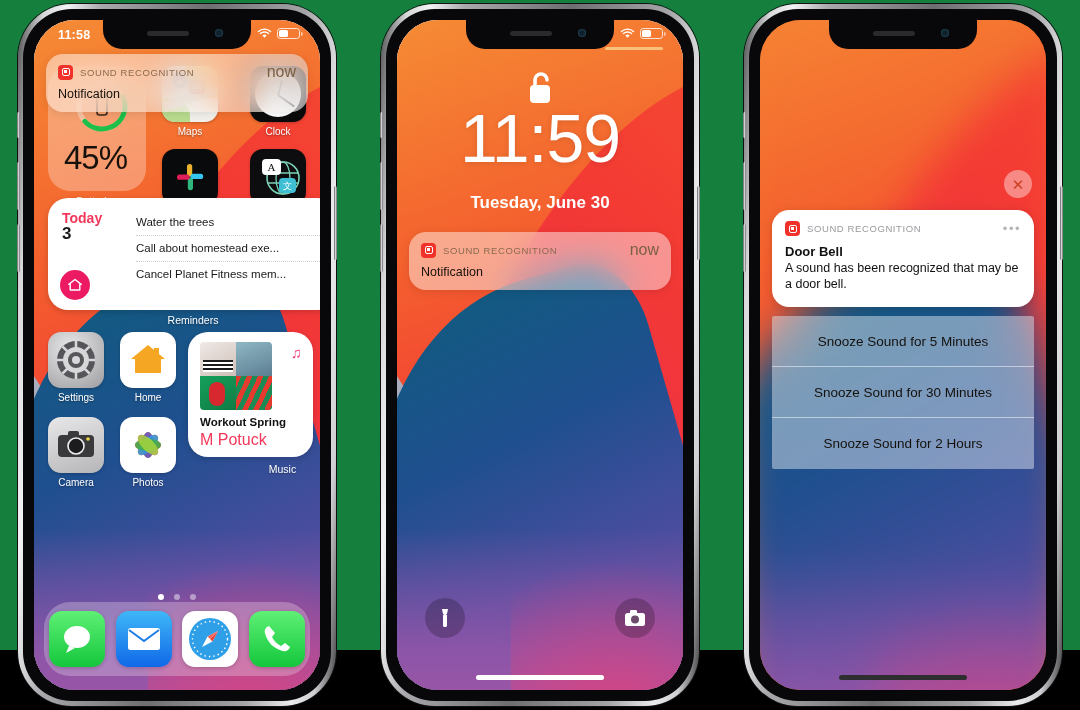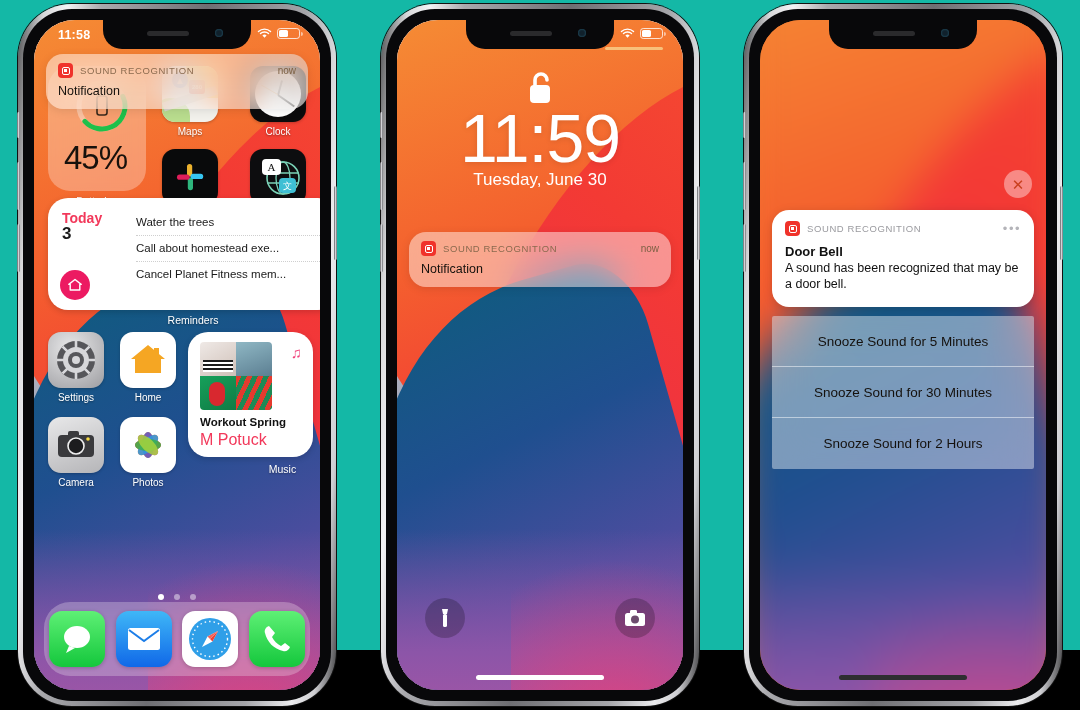--- a/index.html
+++ b/index.html
@@ -2,21 +2,21 @@
 <html><head>
 <meta charset="utf-8">
 <style>
   * { box-sizing: border-box; margin: 0; padding: 0; }
   html, body {
     width: 1080px; height: 710px;
     background: #000;
     font-family: "Liberation Sans", sans-serif;
     overflow: hidden;
   }
-  .stage { position: relative; width: 1080px; height: 650px; background: #14b8a6; }
+  .stage { position: relative; width: 1080px; height: 650px; background: #15803d; }
 
   
   .phone {
     position: absolute;
     top: 4px;
     width: 318px; height: 702px;
   }
   .phone-1 { left: 18px; }
   .phone-2 { left: 381px; border-radius: 10px; }
   .phone-3 { left: 744px; }
@@ -248,34 +248,34 @@
     padding: 9px 12px 11px;
   }
   .nb-head { display: flex; align-items: center; gap: 7px; }
   .nb-app-icon {
     width: 15px; height: 15px; border-radius: 4px; background: #f0322a;
     display: flex; align-items: center; justify-content: center; flex: 0 0 auto;
   }
   .nb-app-icon .gl { width: 8px; height: 8px; border: 1.4px solid #fff; border-radius: 2px; position: relative; }
   .nb-app-icon .gl::after { content:""; position:absolute; left:1.2px; top:1.2px; width:3.2px; height:3.2px; background:#fff; }
   .nb-app-name { font-size: 9.5px; letter-spacing: .6px; color: #8a6a4e; flex: 1; }
-  .nb-time { font-size: 10px; color: #7c6044; padding-left: 27px; }
+  .nb-time { font-size: 16px; color: #7c6044; padding-left: 27px; }
   .nb-body { margin-top: 6px; font-size: 12.5px; color: #15110d; }
 
   
   .lock { position: absolute; inset: 0; z-index: 12; color: #fff; }
   .lock-glyph { position: absolute; left: 0; right: 0; top: 48px; text-align: center; }
   .lock-time {
     position: absolute; left: 0; right: 0; top: 84px; text-align: center;
     font-size: 68px; font-weight: 300; letter-spacing: -1px; line-height: 1;
     text-shadow: 0 1px 6px rgba(0,0,0,.12);
   }
   .lock-date {
-    position: absolute; left: 0; right: 0; top: 150px; text-align: center;
-    font-size: 17px; font-weight: 400;
+    position: absolute; left: 0; right: 0; top: 173px; text-align: center;
+    font-size: 17px; font-weight: 700;
   }
   .lock-actions { position: absolute; left: 0; right: 0; bottom: 52px; display:flex;
     justify-content: space-between; padding: 0 28px; }
   .lock-act {
     width: 40px; height: 40px; border-radius: 50%;
     background: rgba(0,0,0,0.22); display:flex; align-items:center; justify-content:center;
   }
   .home-indicator {
     position: absolute; left: 50%; transform: translateX(-50%); bottom: 10px;
     width: 128px; height: 5px; border-radius: 3px; background: #fff;

